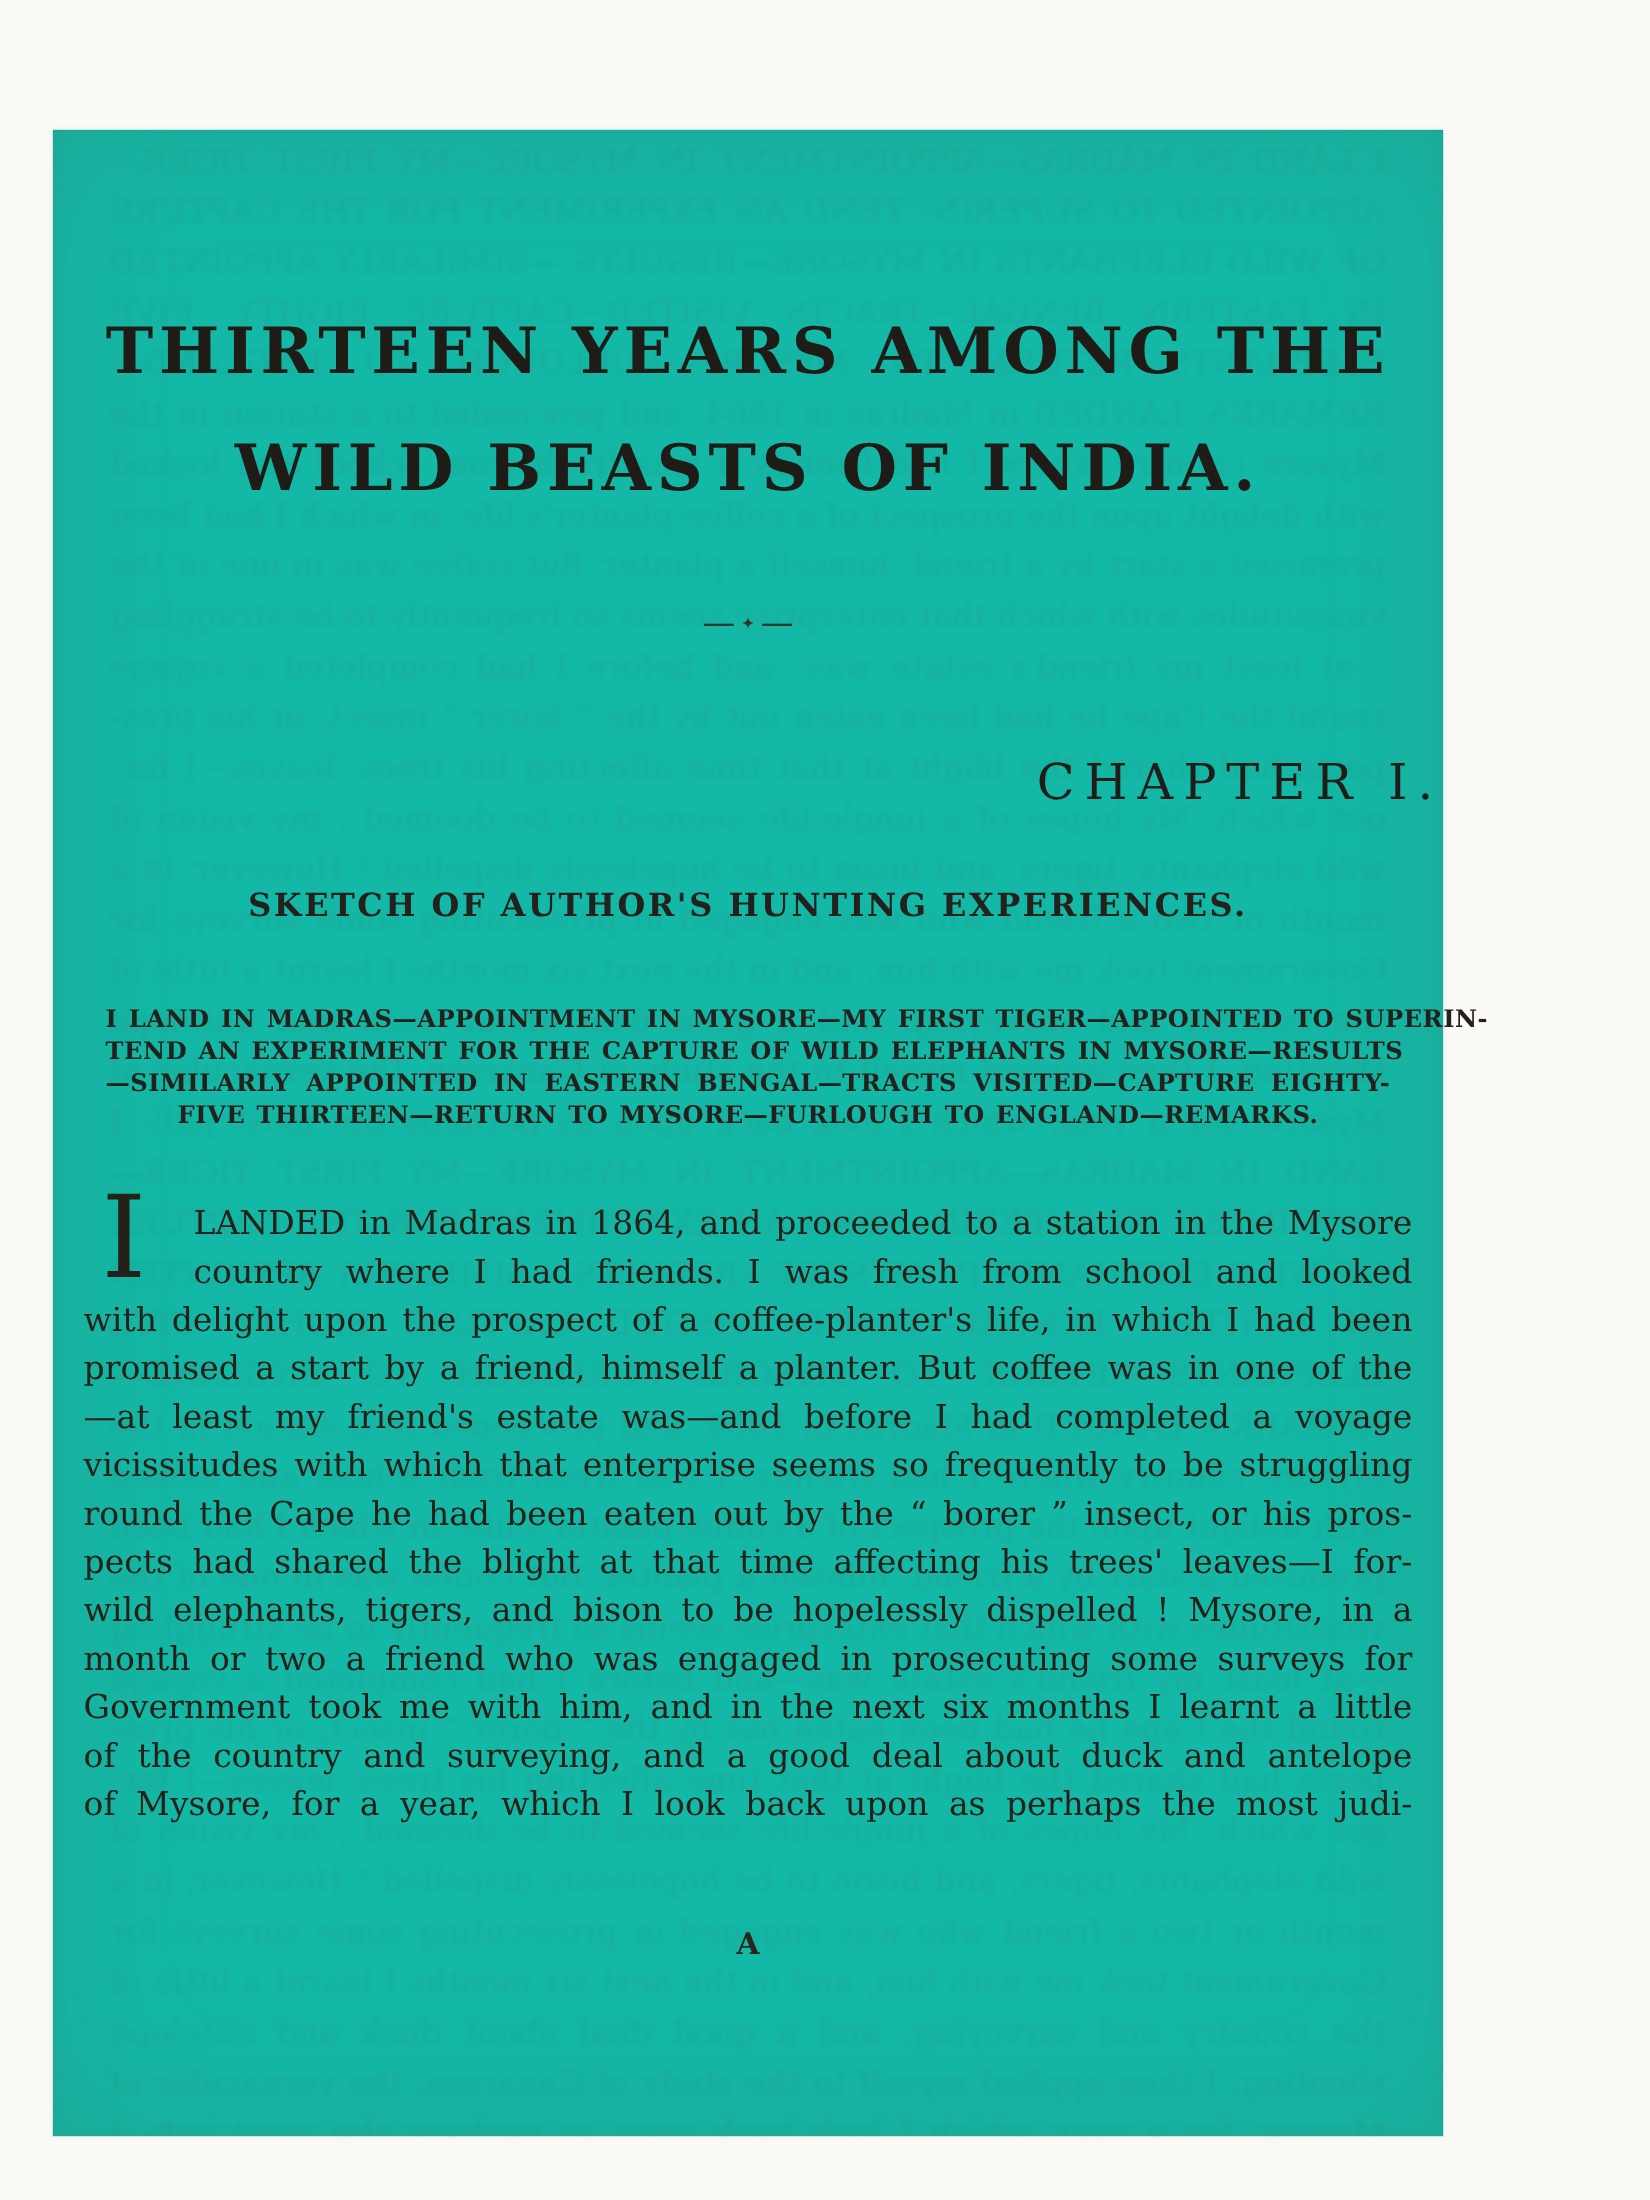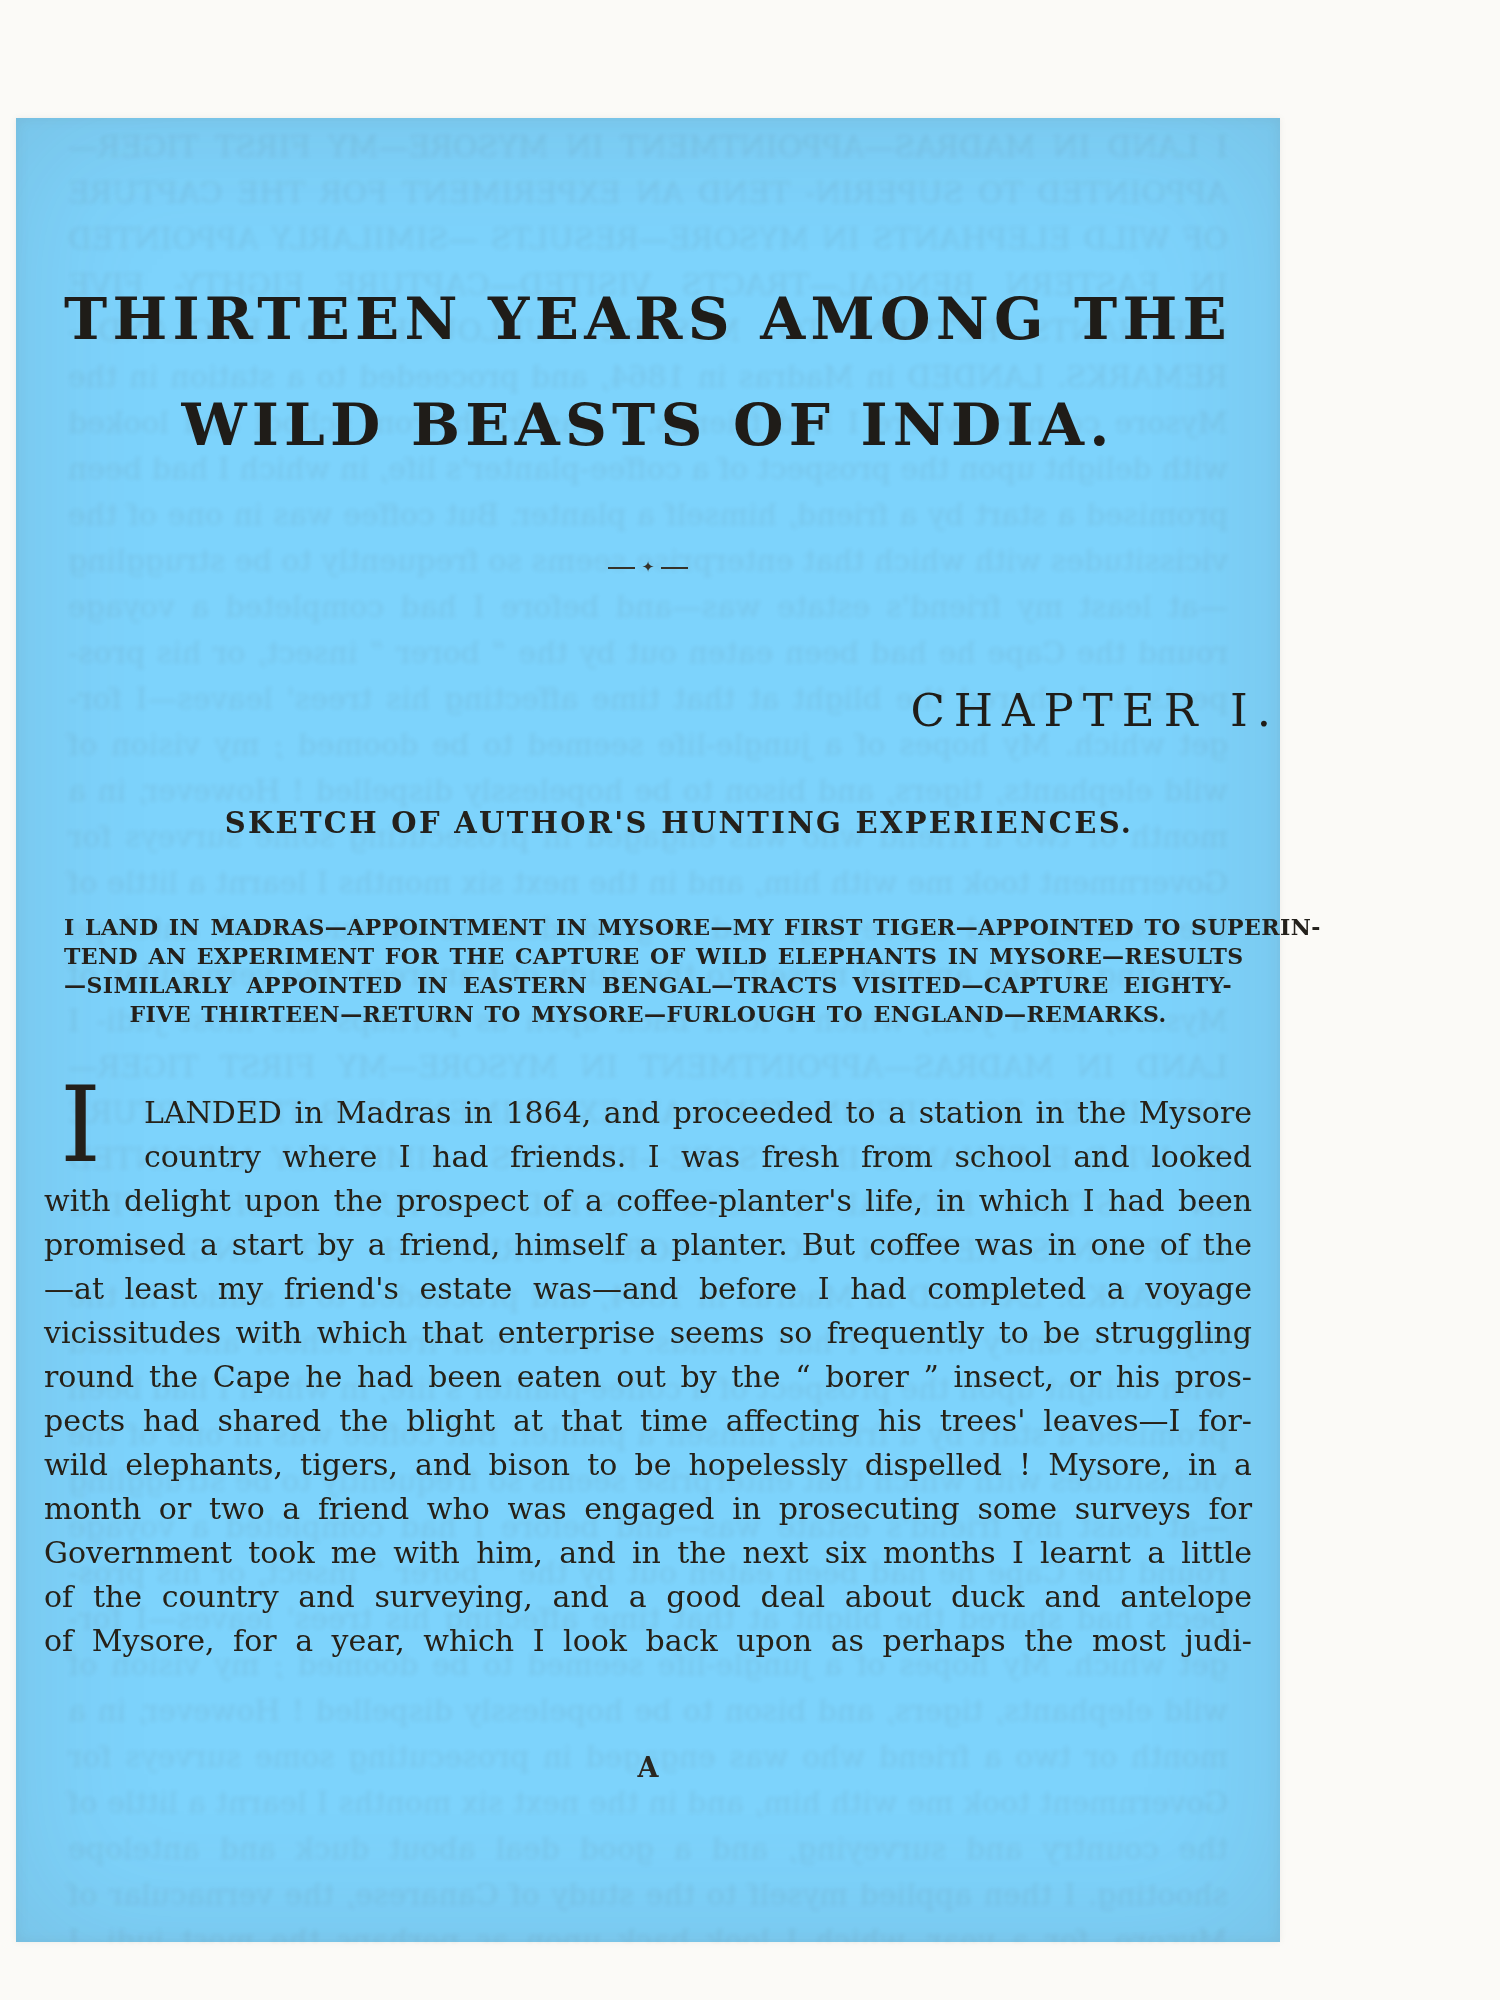--- a/index.html
+++ b/index.html
@@ -9,25 +9,25 @@
   body {
     width: 1500px;
     height: 2000px;
     background: #fbfaf7;
     font-family: "DejaVu Serif", serif;
     position: relative;
     overflow: hidden;
   }
   .scan-page {
     position: absolute;
-    left: 16px;
+    left: 48px;
     top: 118px;
     width: 1264px;
     height: 1824px;
-    background: #7dd3fc;
+    background: #14b8a6;
     box-shadow:
       inset 0 0 140px rgba(95, 88, 75, 0.14),
       inset 0 0 14px rgba(95, 88, 75, 0.10),
       0 0 6px rgba(120, 112, 98, 0.10);
   }
   
   .ghost {
     position: absolute;
     inset: 0;
     padding: 6px 52px;
@@ -91,21 +91,20 @@
   .section-heading {
     position: absolute;
     top: 688px;
     left: 0;
     width: 100%;
     text-align: center;
     font-size: 29px;
     font-weight: bold;
     letter-spacing: 0.08em;
     color: #24211c;
-    padding-left: 31px;
   }
   .summary {
     position: absolute;
     top: 782px;
     left: 48px;
     right: 48px;
     margin-top: 13px;
   }
   .sline {
     font-size: 22px;

